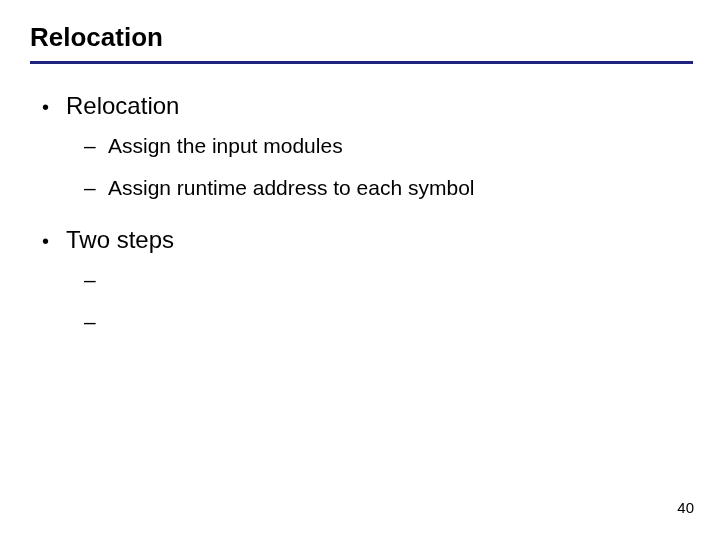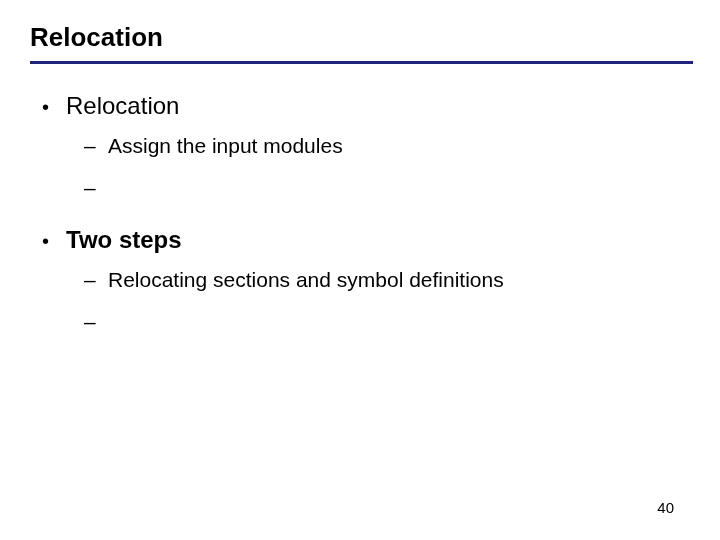--- a/index.html
+++ b/index.html
@@ -34,21 +34,21 @@
     list-style: none;
     padding: 0;
     margin: 0 0 0 12px;
   }
   .l1 {
     font-size: 24px;
     margin: 0 0 14px 0;
     display: flex;
     align-items: baseline;
   }
-  .l1.bold .l1-text { font-weight: bold; }
+  .l1.bold .l1-text { font-weight: normal; }
   .l1 .dot {
     display: inline-block;
     width: 24px;
     flex: 0 0 24px;
     text-align: left;
     font-family: Arial, sans-serif;
     font-size: 20px;
     line-height: 24px;
   }
   .sub {
@@ -63,21 +63,21 @@
     align-items: baseline;
   }
   .l2 .dash {
     display: inline-block;
     width: 24px;
     flex: 0 0 24px;
     text-align: left;
   }
   .pagenum {
     position: absolute;
-    right: 46px;
+    right: 26px;
     bottom: 24px;
     font-family: Arial, sans-serif;
     font-size: 15px;
     color: #000;
   }
 </style>
 </head>
 <body>
 
 <div class="slide">
@@ -91,31 +91,31 @@
       <span class="dot">•</span>
       <span class="l1-text">Relocation</span>
     </li>
     <ul class="sub">
       <li class="l2">
         <span class="dash">–</span>
         <span>Assign the input modules</span>
       </li>
       <li class="l2">
         <span class="dash">–</span>
+        <span>Assign runtime address to each symbol</span>
       </li>
     </ul>
 
     <li class="l1 bold">
       <span class="dot">•</span>
       <span class="l1-text">Two steps</span>
     </li>
     <ul class="sub">
       <li class="l2">
         <span class="dash">–</span>
-        <span>Relocating sections and symbol definitions</span>
       </li>
       <li class="l2">
         <span class="dash">–</span>
       </li>
     </ul>
 
   </ul>
 
   <div class="pagenum">40</div>
 </div>

